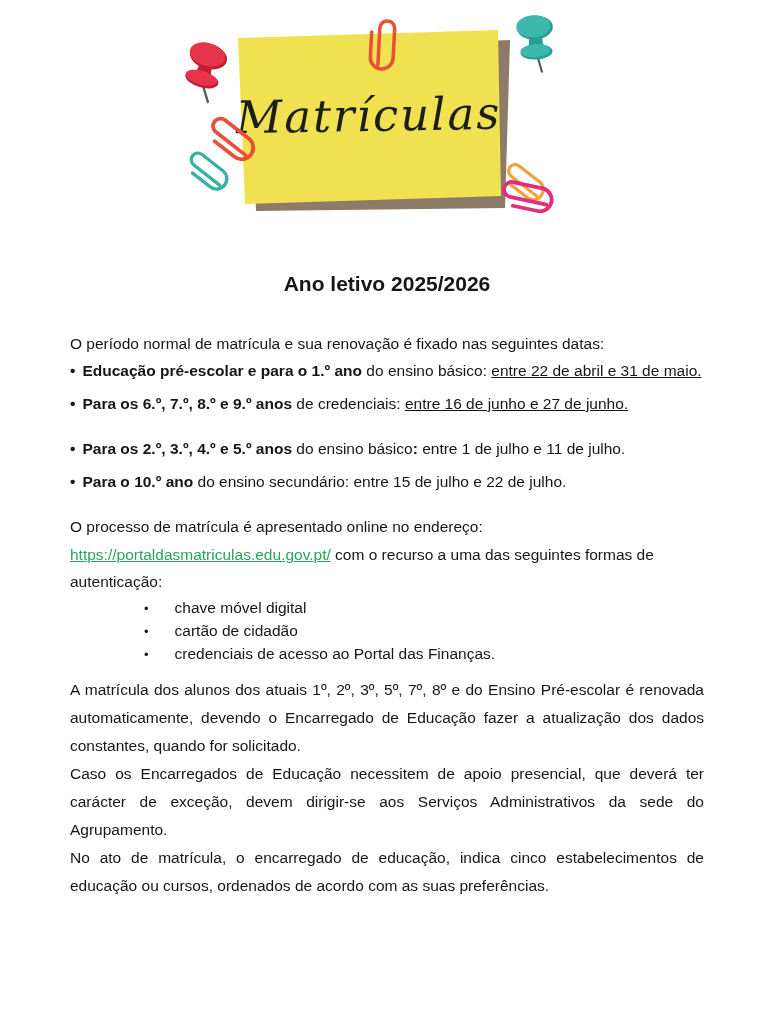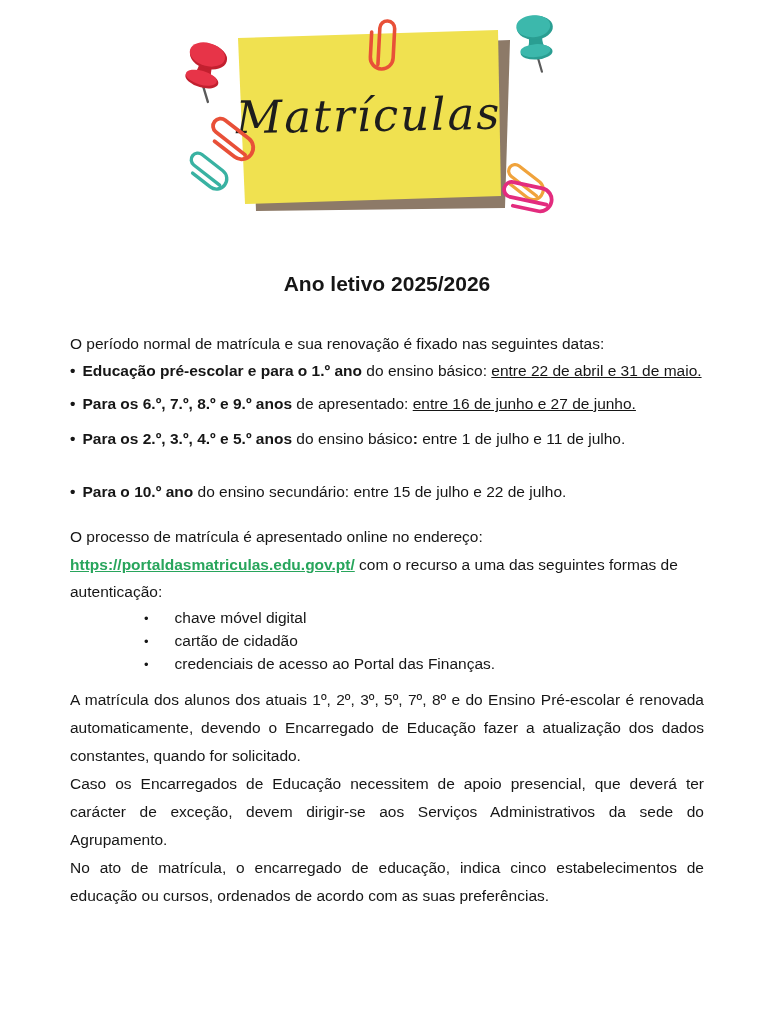--- a/index.html
+++ b/index.html
@@ -18,25 +18,25 @@
     font-size:21px;font-weight:bold;text-align:center;
     margin:30px 0 0 0;line-height:25px;
   }
   p.intro{font-size:15.5px;line-height:27px;margin:34px 0 0 0;}
   .bullet{
     font-size:15.5px;line-height:27px;text-align:justify;margin:0;
   }
   .bullet .mk{font-weight:bold;margin-right:7px;}
   .b{font-weight:bold;}
   .u{text-decoration:underline;}
-  .mt20{} .mt6{margin-top:6px;} .mt15{margin-top:8px;}
-  .mt23{margin-top:26px;}
+  .mt20{} .mt6{margin-top:6px;} .mt15{margin-top:18px;}
+  .mt23{margin-top:6px;}
   .process{font-size:15.5px;line-height:27.5px;margin:18px 0 0 0;}
   a.link{
-    color:var(--link_green,#28A55C);font-weight:bold;text-decoration:underline;
+    color:var(--link_green,#28A55C);font-weight:normal;text-decoration:underline;
     cursor:pointer;
   }
   ul.auth{
     list-style:none;margin:1px 0 0 74px;padding:0;
   }
   ul.auth li{font-size:15.5px;line-height:22px;}
   ul.auth .mk{margin-right:26px;font-size:13px;}
   .jblock{margin-top:10px;}
   p.jpara{
     font-size:15.5px;line-height:28px;text-align:justify;margin:0;
@@ -91,21 +91,21 @@
 
   <h1 class="page-title">Ano letivo 2025/2026</h1>
 
   <p class="intro">O período normal de matrícula e sua renovação é fixado nas seguintes datas:</p>
 
   <div>
     <p class="bullet mt20">
       <span class="mk">•</span><span class="b">Educação pré-escolar e para o 1.º ano</span><span> do ensino básico: </span><span class="u">entre 22 de abril e 31 de maio.</span>
     </p>
     <p class="bullet mt6">
-      <span class="mk">•</span><span class="b">Para os 6.º, 7.º, 8.º e 9.º anos</span><span> de apresentado: </span><span class="u">entre 16 de junho e 27 de junho.</span>
+      <span class="mk">•</span><span class="b">Para os 6.º, 7.º, 8.º e 9.º anos</span><span> de credenciais: </span><span class="u">entre 16 de junho e 27 de junho.</span>
     </p>
     <p class="bullet mt15">
       <span class="mk">•</span><span class="b">Para os 2.º, 3.º, 4.º e 5.º anos</span><span> do ensino básico</span><span class="b">:</span><span> entre 1 de julho e 11 de julho.</span>
     </p>
     <p class="bullet mt23">
       <span class="mk">•</span><span class="b">Para o 10.º ano</span><span> do ensino secundário: entre 15 de julho e 22 de julho.</span>
     </p>
   </div>
 
   <div class="process">

